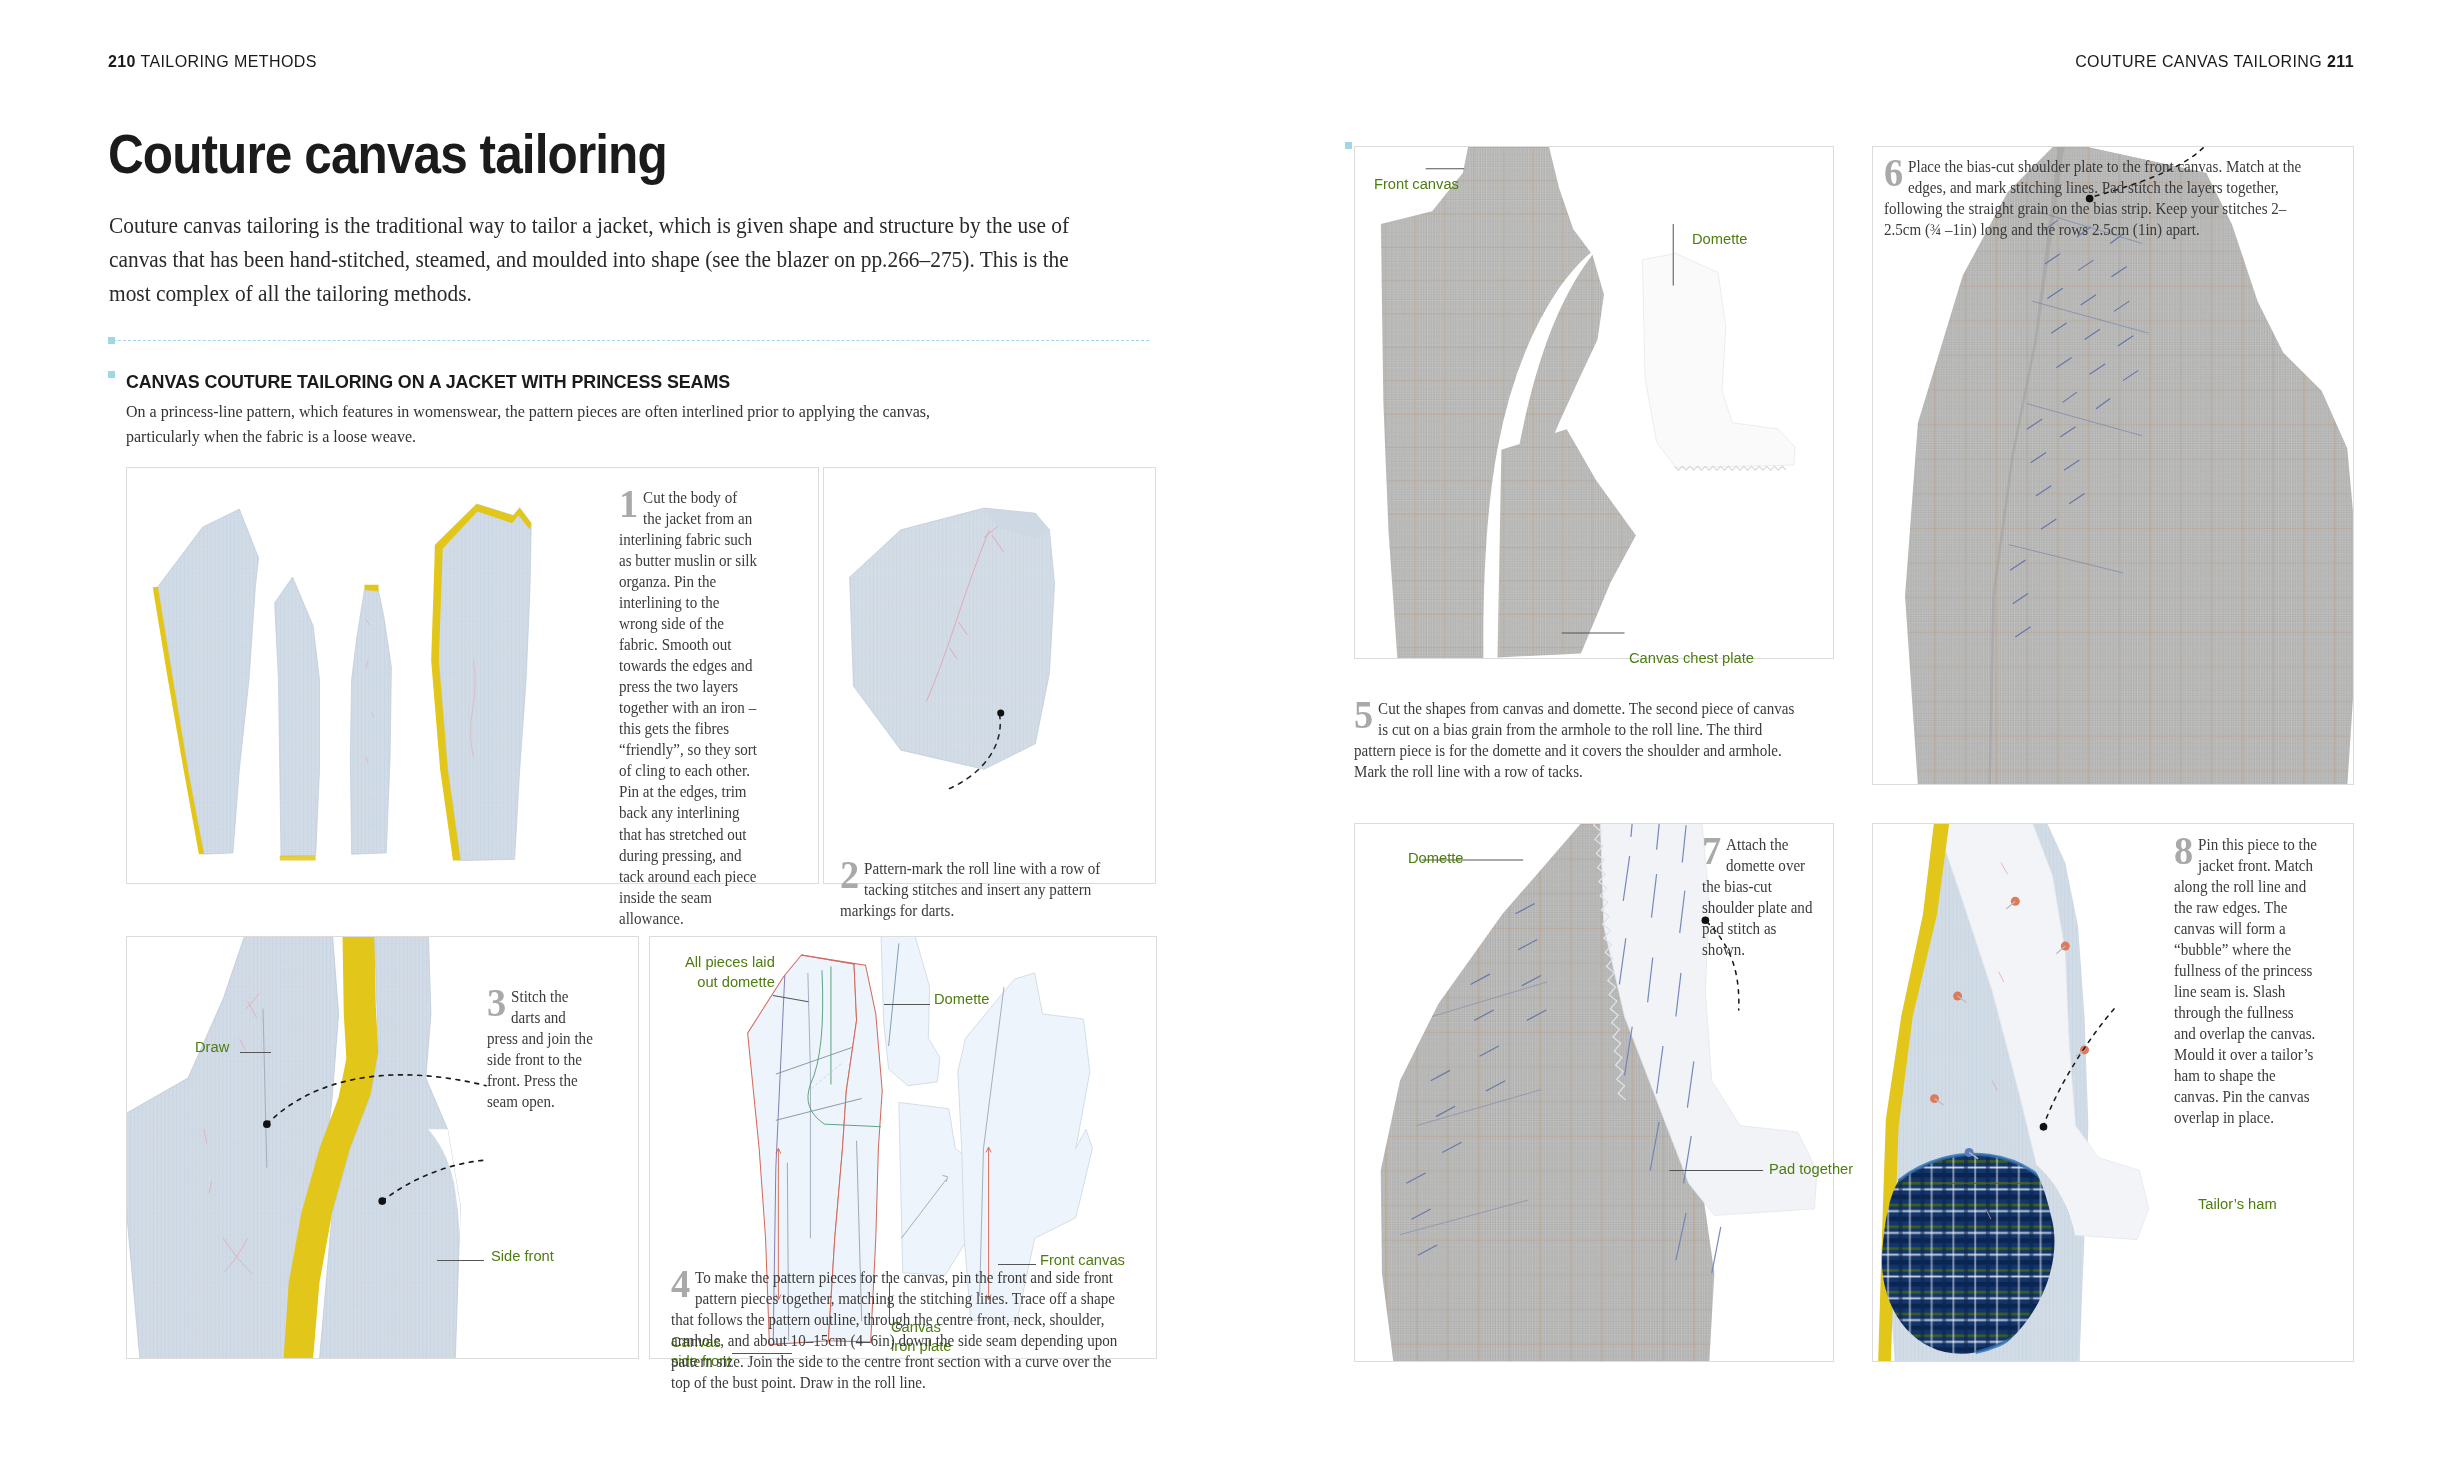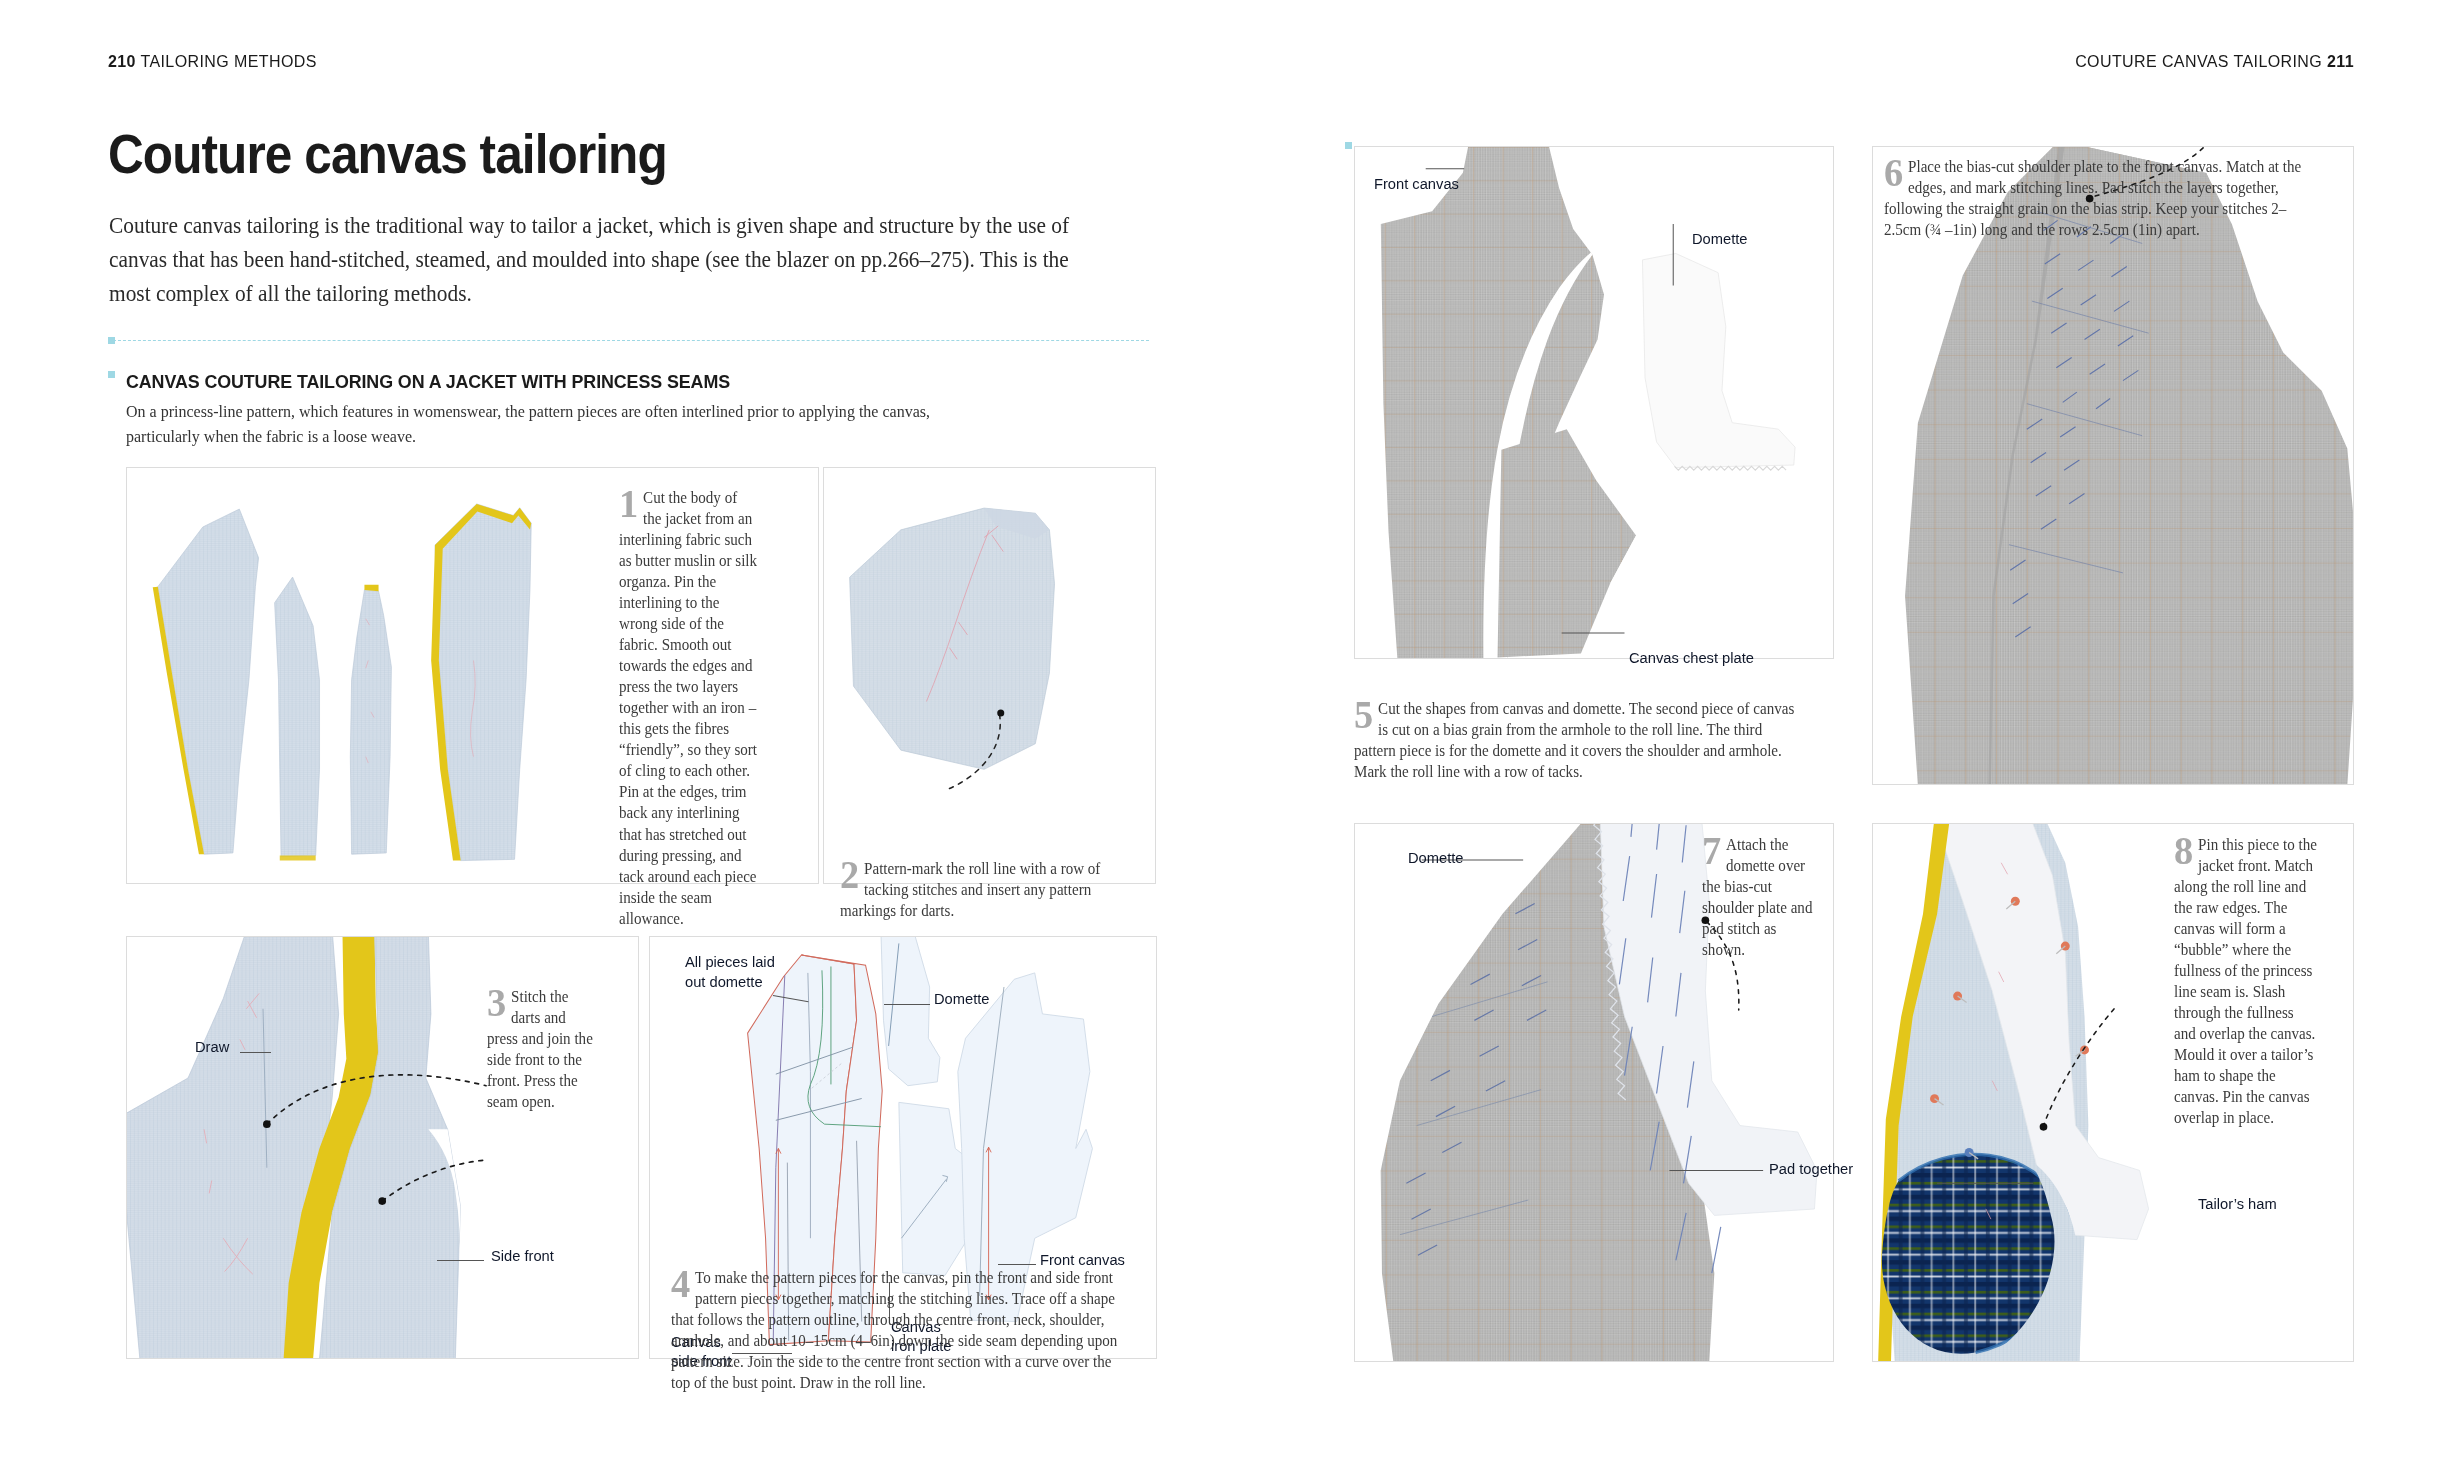--- a/index.html
+++ b/index.html
@@ -90,21 +90,21 @@
     margin: 2.6px 5.1px 0 0;
     shape-outside: margin-box;
   }
   .steptext.two-line-drop .num { margin-bottom: -3.8px; }
 
   
   .callout {
     position: absolute;
     font-family: "Liberation Sans", sans-serif;
     font-size: 14.7px;
-    color: #0f172a;
+    color: #4d7c0f;
     white-space: nowrap;
   }
   .leader {
     position: absolute;
     height: 0;
     border-top: 1px solid #555;
   }
   .leader-v {
     position: absolute;
     width: 0;
@@ -277,21 +277,21 @@
       <path d="M392 470 L462 378 M456 372 l8 2 l-2 8" stroke="#8fa2b6" stroke-width="1.3" fill="none"></path>
 
       <path d="M568 66 L600 56 L612 120 L676 128 L686 210 L674 276 L664 330 L680 300 L690 330 L664 438 L600 470 L572 600 L500 598 L490 470 L486 330 L480 210 L492 158 Z" fill="#eef4fb" stroke="#cfdae6" stroke-width="1.4"></path>
       <path d="M552 78 L520 330 L514 560" stroke="#93a3b5" stroke-width="1.3" fill="none"></path>
       <g stroke="#d4624f" stroke-width="1.4" fill="none">
         <path d="M528 328 L528 566 M524 336 l4 -8 l4 8 M524 558 l4 8 l4 -8"></path>
       </g>
     </svg>
   </div>
 
-  <div class="callout" style="left:685px; top:953px; line-height:1.34; text-align:left;">
+  <div class="callout" style="left:685px; top:953px; line-height:1.34; text-align:right;">
     <div>All pieces laid</div>
     <div>out domette</div>
   </div>
   <div class="leader" style="left:773px; top:995px; width:36px; transform:rotate(10deg); transform-origin:left center;"></div>
 
   <div class="callout" style="left:934px; top:991px;">
     <span>Domette</span>
   </div>
   <div class="leader" style="left:884px; top:1004px; width:46px;"></div>
 

